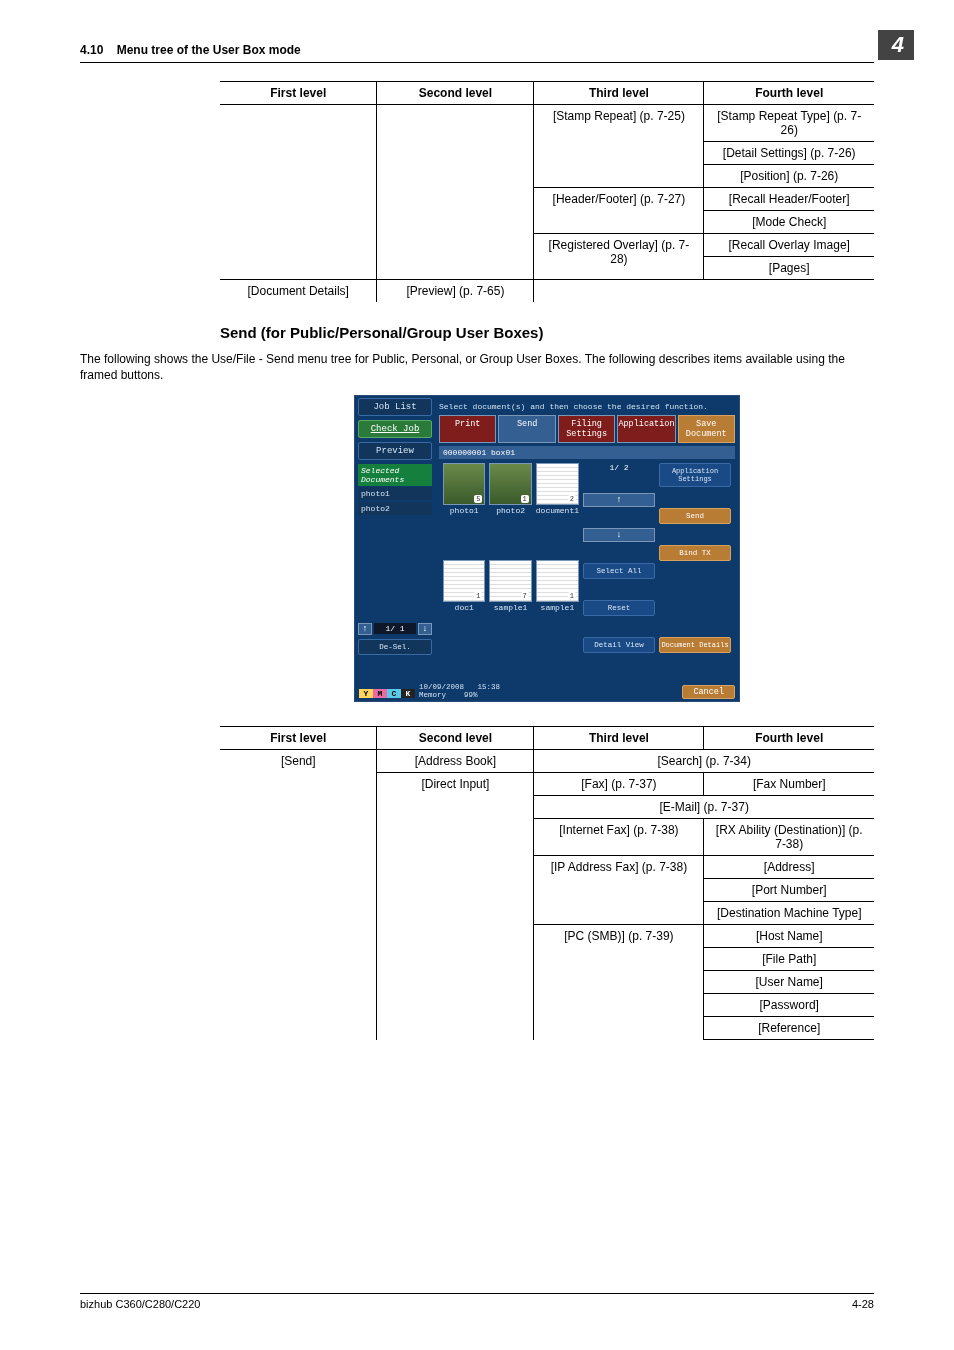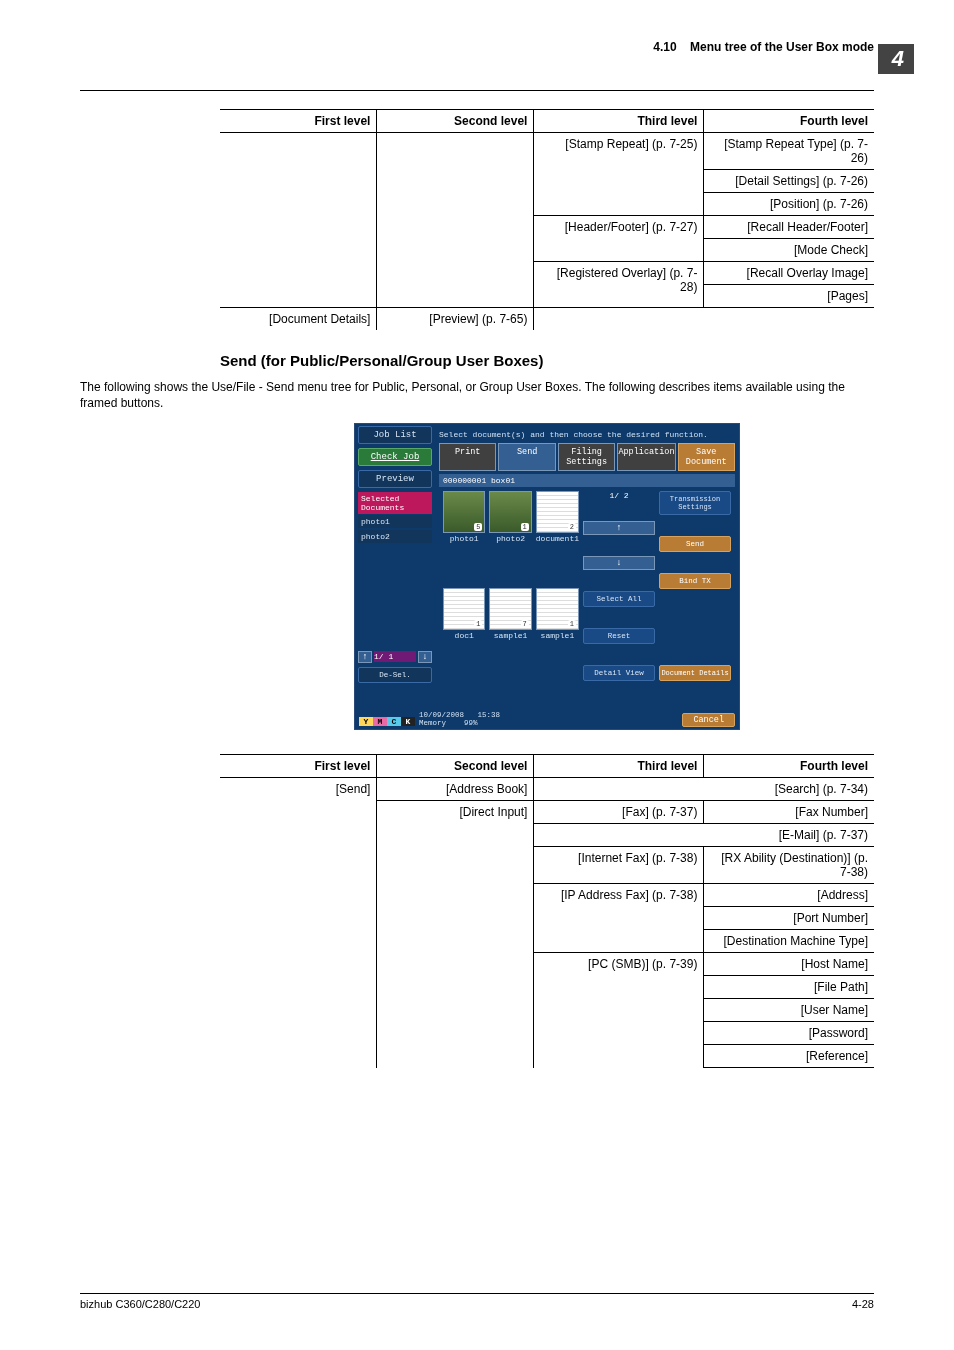--- a/index.html
+++ b/index.html
@@ -9,25 +9,24 @@
     color: #000;
     background: #fff;
     width: 954px;
     height: 1350px;
     position: relative;
     padding: 40px 80px 40px 80px;
   }
   .header-row {
     display: flex;
     justify-content: space-between;
-    align-items: flex-end;
+    align-items: center;
     border-bottom: 1px solid #000;
-    padding-bottom: 16px;
+    padding-bottom: 2px;
     margin-bottom: 18px;
-    flex-direction: column;
   }
   .header-left {
     font-size: 12px;
     font-weight: bold;
   }
   .chapter-tab {
     background: #434343;
     color: #fff;
     font-size: 22px;
     font-weight: bold;
@@ -38,21 +37,21 @@
   }
   .content {
     margin-left: 140px;
   }
   table.menu {
     border-collapse: collapse;
     width: 100%;
     font-size: 12px;
   }
   table.menu th, table.menu td {
-    text-align: right;
+    text-align: center;
     vertical-align: top;
     padding: 4px 6px;
   }
   .bt { border-top: 1px solid #000; }
   .bb { border-bottom: 1px solid #000; }
   .br { border-right: 1px solid #000; }
   .section-head {
     font-size: 15px;
     font-weight: bold;
     margin-top: 22px;
@@ -88,46 +87,46 @@
     text-align: center;
     color: #d6e5f5;
     font-size: 9px;
   }
   .mfp-btn.green { background: #2a7a3a; border-color: #58a868; color: #fff; text-decoration: underline; }
   .mfp-btn.dark { background: #12355c; }
   .mfp-instr { font-size: 8px; line-height: 1.2; padding: 2px 0 3px 0; color: #cfe0f2; }
   .mfp-tabrow { display:flex; gap:2px; }
   .mfp-tab {
     flex:1; text-align:center; padding:3px 0;
-    background:#404040; border:1px solid #7b97b7; font-size:8.5px; color:#fff;
+    background:#7f1d1d; border:1px solid #7b97b7; font-size:8.5px; color:#fff;
   }
   .mfp-tab.active { background:#335f93; }
   .mfp-tab.save { background:#b87c35; border-color:#d6a25e; }
   .mfp-boxbar { background:#335f93; padding:2px 4px; margin-top:3px; font-size:8px; color:#fff; }
   .mfp-main { display:flex; padding:4px 4px 2px 4px; gap:4px; }
   .thumbs { flex:1; display:grid; grid-template-columns:repeat(3,1fr); gap:4px; }
   .thumb { background:#cfd9e6; height:42px; position:relative; border:1px solid #7b97b7; }
   .thumb .icon { position:absolute; bottom:1px; right:2px; font-size:7px; background:#fff; padding:0 2px; border-radius:2px; color:#333; }
   .thumb.photo { background: linear-gradient(#6a8a4a, #3a5a2a); }
   .thumb.doc { background: repeating-linear-gradient(#fff,#fff 3px,#ddd 3px,#ddd 4px); }
   .thumb-label { font-size:8px; text-align:center; color:#d6e5f5; margin-top:1px; }
   .thumb-wrap { display:flex; flex-direction:column; }
   .rcol { width:72px; display:flex; flex-direction:column; gap:21px; }
   .rcol .sbtn {
     background:#1a4a86; border:1px solid #3a6aa6; border-radius:2px;
     font-size:7.5px; text-align:center; padding:3px 1px; color:#d6e5f5;
   }
   .rcol .sbtn.orange { background:#b87c35; border-color:#d6a25e; color:#fff; }
   .rcol .pager { font-size:8px; text-align:center; color:#fff; }
   .rcol .arrow { background:#335f93; border:1px solid #7b97b7; text-align:center; padding:1px 0; color:#fff; font-size:9px; }
-  .sel-docs-head { background:#be185d; padding:2px 3px; font-size:8px; color:#fff; margin:2px 3px 0 3px; }
+  .sel-docs-head { background:#15803d; padding:2px 3px; font-size:8px; color:#fff; margin:2px 3px 0 3px;font-style:italic; }
   .sel-doc { background:#12355c; padding:2px 3px; font-size:8px; color:#d6e5f5; margin:1px 3px; }
   .pager-left { display:flex; align-items:center; gap:2px; margin:2px 3px; }
   .pager-left .arrow { background:#335f93; border:1px solid #7b97b7; width:14px; text-align:center; color:#fff; font-size:9px; }
-  .pager-left .txt { flex:1; background:#701a75; color:#fff; font-size:8px; padding:1px 0; }
+  .pager-left .txt { flex:1; text-align:center; background:#0f172a; color:#fff; font-size:8px; padding:1px 0; }
   .mfp-status { display:flex; align-items:flex-end; gap:4px; padding:2px 4px; }
   .mfp-status .ymck span { display:inline-block; width:14px; text-align:center; font-size:8px; font-weight:bold; }
   .y { color:#000; background:#ffd65a; }
   .m { color:#000; background:#ea6aa6; }
   .c { color:#000; background:#5acaea; }
   .k { color:#fff; background:#222; }
   .mfp-status .info { font-size:7.5px; color:#cfe0f2; line-height:1.1;margin-top:24px; }
   .mfp-status .cancel { margin-left:auto; background:#b87c35; border:1px solid #d6a25e; padding:1px 10px; font-size:8.5px; color:#fff; border-radius:2px; }
   .footer {
     position: absolute;
@@ -279,21 +278,21 @@
           </div>
           <div class="rcol">
             <div class="pager">1/ 2</div>
             <div class="arrow">↑</div>
             <div class="arrow">↓</div>
             <div class="sbtn">Select All</div>
             <div class="sbtn">Reset</div>
             <div class="sbtn">Detail View</div>
           </div>
           <div class="rcol">
-            <div class="sbtn" style="font-size:7px">Transmission Settings</div>
+            <div class="sbtn" style="font-size:7px">Application Settings</div>
             <div class="sbtn orange">Send</div>
             <div class="sbtn orange">Bind TX</div>
             <div style="flex:1"></div>
             <div class="sbtn orange" style="font-size:7px">Document Details</div>
           </div>
         </div>
       </div>
     </div>
     <div class="mfp-status">
       <div class="ymck">

